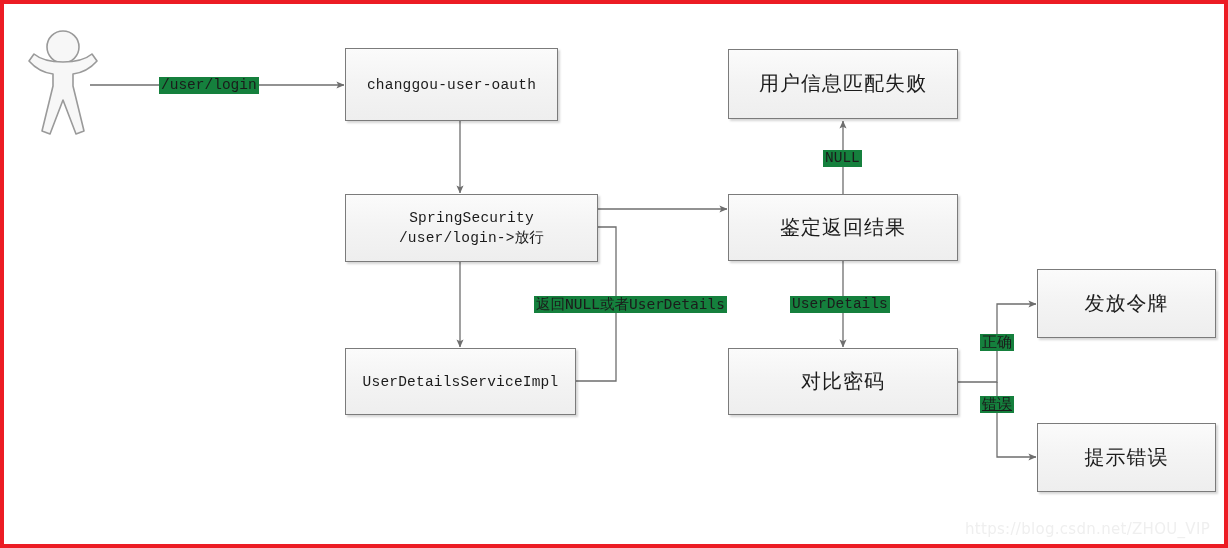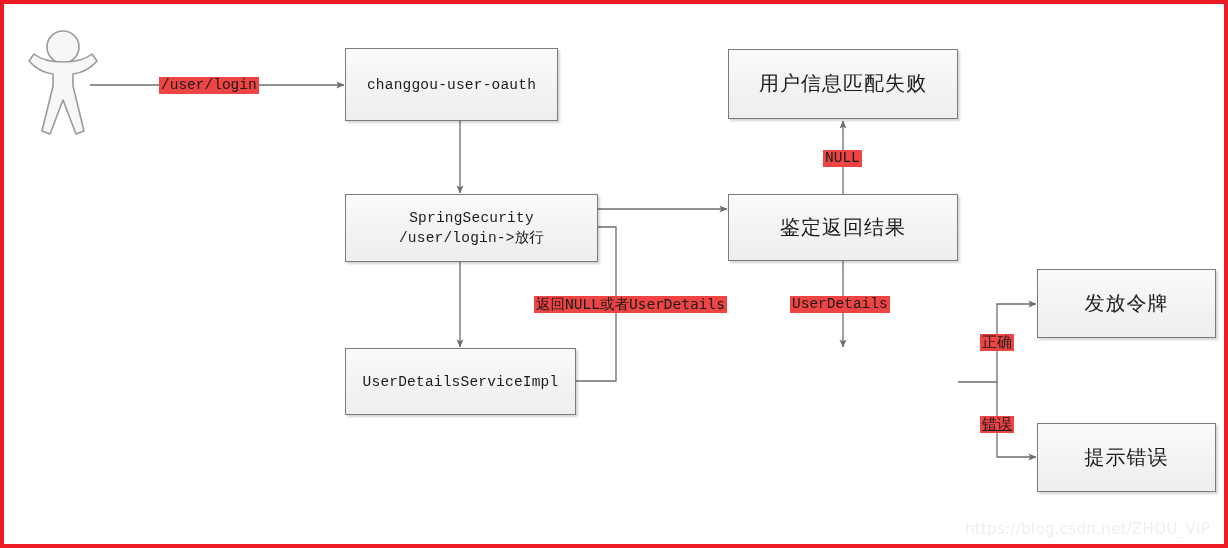--- a/index.html
+++ b/index.html
@@ -37,21 +37,21 @@
     letter-spacing: 0.2px;
   }
   .node.cjk {
     font-family: "DejaVu Sans", "Liberation Sans", sans-serif;
     font-size: 20px;
     letter-spacing: 1px;
   }
   .edge-label {
     position: absolute;
     color: #1b1b1b;
-    background: #ef4444;
+    background: #15803d;
     white-space: nowrap;
     line-height: 1;
     padding: 1px 2px;
   }
   .edge-label.mono {
     font-family: "Liberation Mono", "DejaVu Sans Mono", monospace;
     font-size: 14.5px;
   }
   .edge-label.cjk {
     font-family: "DejaVu Sans", "Liberation Sans", sans-serif;
@@ -145,32 +145,33 @@
 
   <div class="node mono" style="left:341px; top:190px; width:253px; height:68px;">SpringSecurity
 /user/login-&gt;放行</div>
 
   <div class="node mono" style="left:341px; top:344px; width:231px; height:67px;">UserDetailsServiceImpl</div>
 
   <div class="node cjk" style="left:724px; top:45px; width:230px; height:70px;">用户信息匹配失败</div>
 
   <div class="node cjk" style="left:724px; top:190px; width:230px; height:67px;">鉴定返回结果</div>
 
+  <div class="node cjk" style="left:724px; top:344px; width:230px; height:67px;">对比密码</div>
 
   <div class="node cjk" style="left:1033px; top:265px; width:179px; height:69px;">发放令牌</div>
 
   <div class="node cjk" style="left:1033px; top:419px; width:179px; height:69px;">提示错误</div>
 
   <div class="edge-label mono" style="left:155px; top:73px;">/user/login</div>
 
   <div class="edge-label mixed" style="left:510px; top:292px;margin-left:20px;">返回NULL或者UserDetails</div>
 
   <div class="edge-label mono" style="left:819px; top:146px;">NULL</div>
 
   <div class="edge-label mono" style="left:786px; top:292px;">UserDetails</div>
 
   <div class="edge-label cjk" style="left:976px; top:330px;">正确</div>
 
-  <div class="edge-label cjk" style="left:976px; top:412px;text-decoration:underline;">错误</div>
+  <div class="edge-label cjk" style="left:976px; top:392px;text-decoration:underline;">错误</div>
 
   <div class="watermark">https://blog.csdn.net/ZHOU_VIP</div>
 
 </div>
 
 </body></html>

